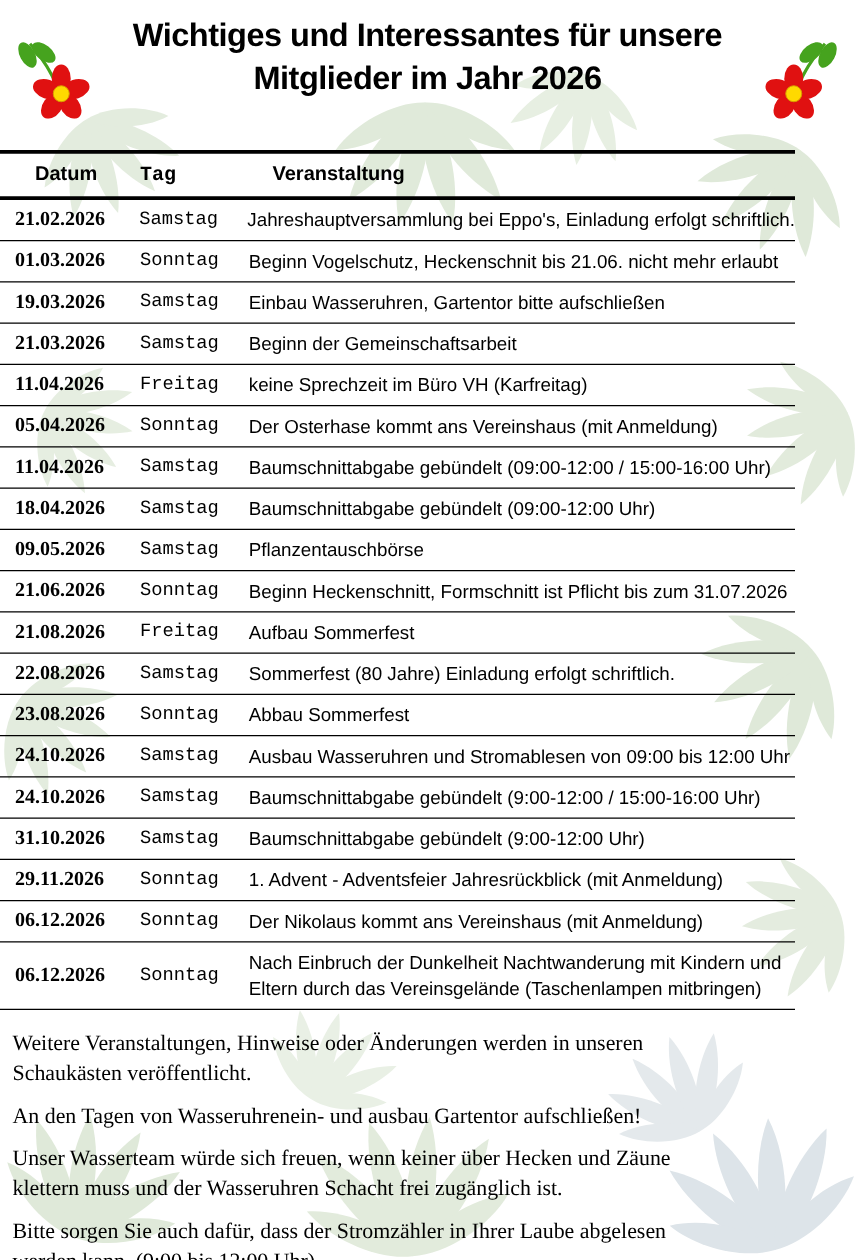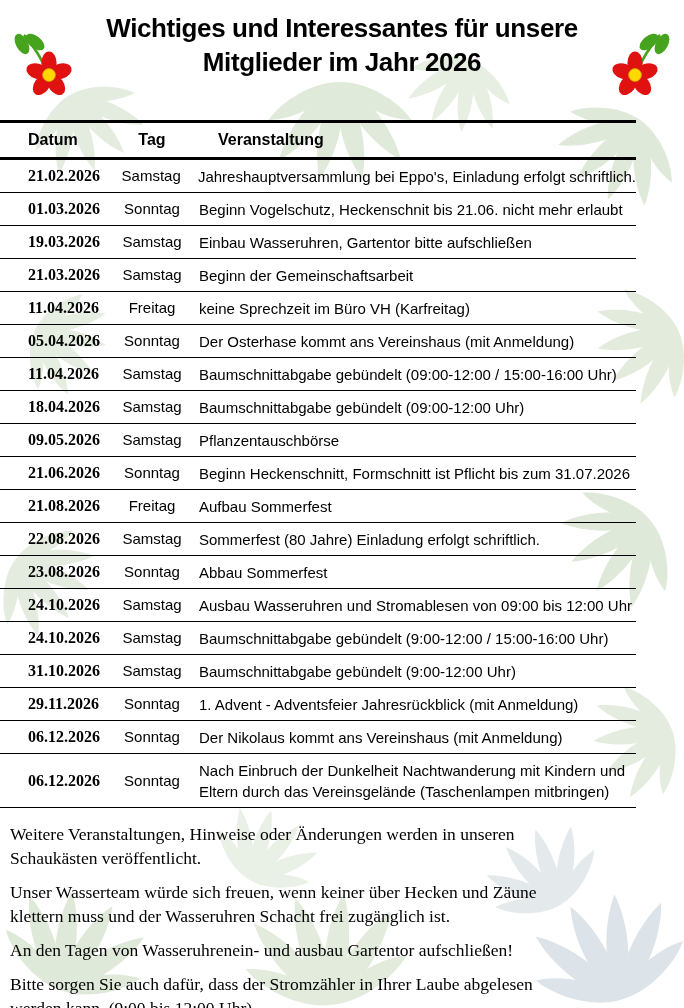--- a/index.html
+++ b/index.html
@@ -21,25 +21,25 @@
   
   .event-table { width:636px; }
   .cell { box-sizing:border-box; }
   .header-row {
     display:flex; align-items:center; height:34px;
     border-top:3px solid #000; border-bottom:3px solid #000;
     font-weight:bold; font-size:16px;
   }
   .h-date, .c-date { width:112px; }
   .h-date { padding-left:28px; }
-  .h-day,  .c-day  { width:80px; text-align:center; }
+  .h-day,  .c-day  { width:80px; text-align:left;font-family:Liberation Mono, monospace; }
   .h-event { flex:1; padding-left:26px; }
   .row { display:flex; align-items:center; border-bottom:1.6px solid #000; padding:5.5px 0; }
   .c-date {
-    padding-left:28px; white-space:nowrap;
+    padding-left:12px; white-space:nowrap;
     font-family:"Liberation Serif","DejaVu Serif",serif; font-weight:bold;
     font-size:16px; line-height:20px;
   }
   .c-day   { font-size:15px; line-height:20px; }
   .c-event { flex:1; padding-left:7px; font-size:15px; line-height:21px; white-space:pre; }
 
   
   .page-footer { margin-top:14px; padding:0 10px; font-size:17.5px; line-height:24px;font-family:Liberation Serif, serif; }
   .page-footer p { margin:0 0 10px 0; white-space:pre-line; }
 </style>
@@ -230,20 +230,20 @@
     <div class="cell c-day">Sonntag</div>
     <div class="cell c-event">Nach Einbruch der Dunkelheit Nachtwanderung mit Kindern und
 Eltern durch das Vereinsgelände (Taschenlampen mitbringen)</div>
   </div>
 </div>
   </div>
 
   <div class="page-footer">
     <p>Weitere Veranstaltungen, Hinweise oder Änderungen werden in unseren
 Schaukästen veröffentlicht.</p>
+    <p>An den Tagen von Wasseruhrenein- und ausbau Gartentor aufschließen!</p>
     <p>Unser Wasserteam würde sich freuen, wenn keiner über Hecken und Zäune
 klettern muss und der Wasseruhren Schacht frei zugänglich ist.</p>
-    <p>An den Tagen von Wasseruhrenein- und ausbau Gartentor aufschließen!</p>
     <p>Bitte sorgen Sie auch dafür, dass der Stromzähler in Ihrer Laube abgelesen
 werden kann. (9:00 bis 12:00 Uhr)</p>
   </div>
 
 </div>
 
 </body></html>

